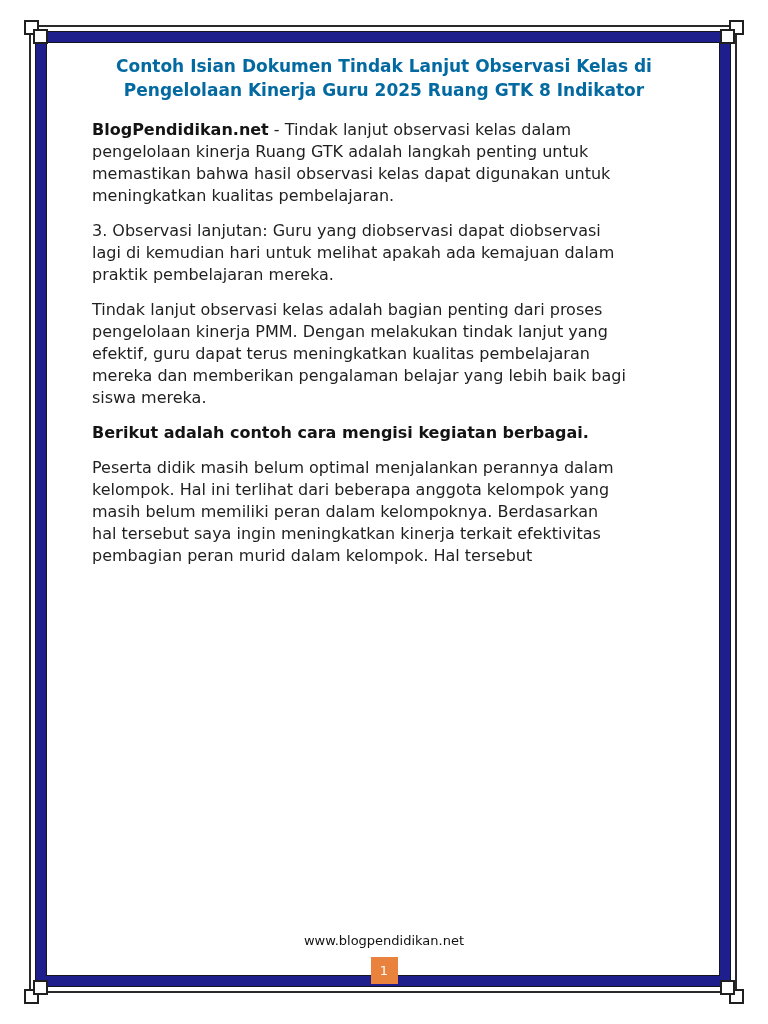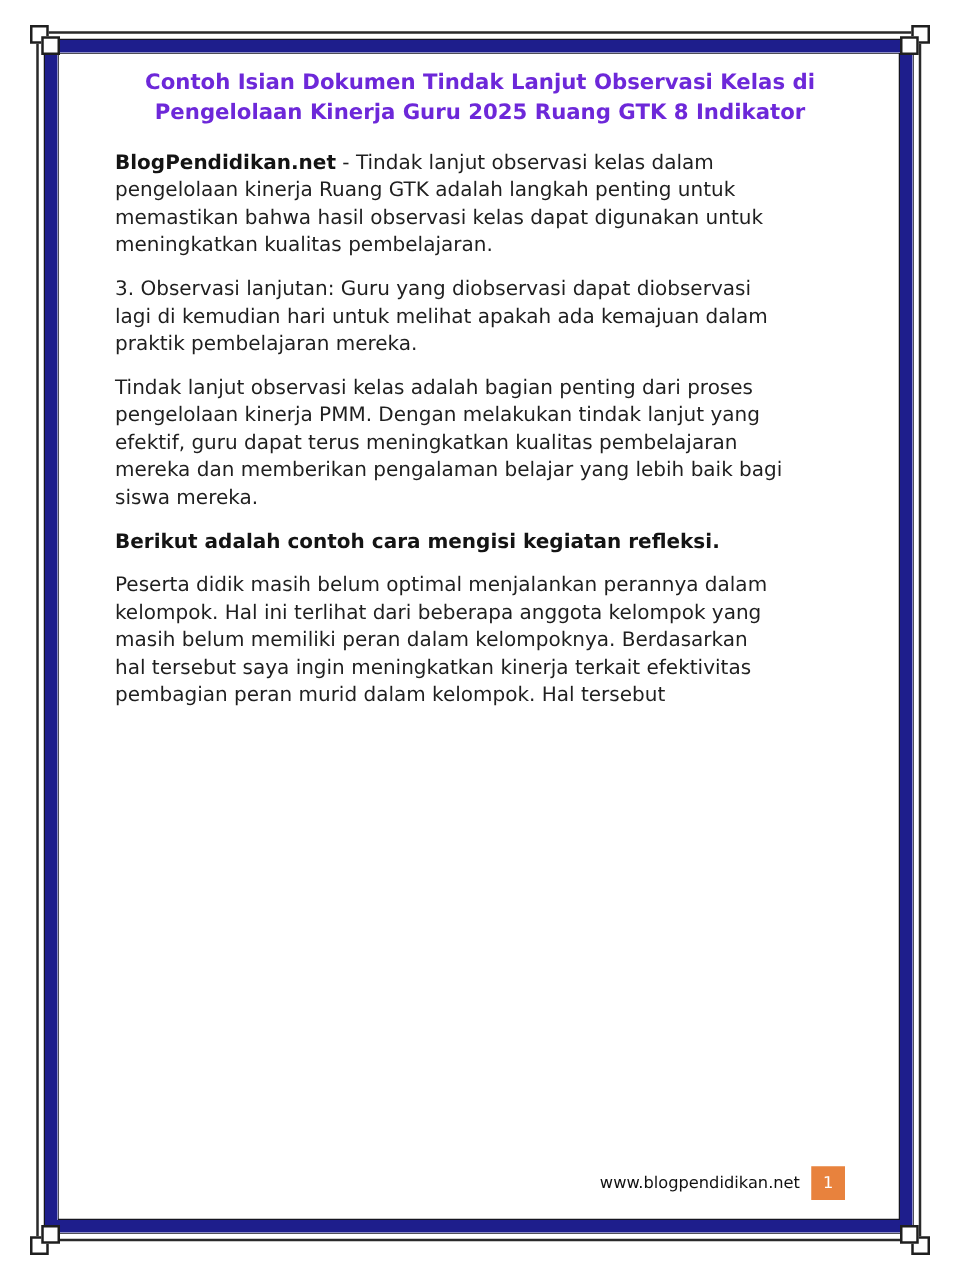--- a/index.html
+++ b/index.html
@@ -49,41 +49,42 @@
     left: 92px; top: 54px;
     width: 584px;
     color: #1f1f1f;
   }
   .doc-title {
     font-size: 17px;
     font-weight: bold;
     line-height: 24px;
     text-align: center;
     white-space: pre-line;
-    color: #6d28d9;
+    color: #0369a1;
     margin: 0 0 17px 0;
   }
   .para {
     font-size: 16px;
     line-height: 22px;
     margin: 12px 0 13px 0;
     white-space: pre-line;
   }
   .para.bold { font-weight: bold; color: #141414; }
   .para b { color: #141414; }
 
   
   .footer {
     position: absolute;
     left: 92px; top: 933px;
     width: 584px;
     display: flex;
     justify-content: flex-end;
     align-items: center;
     gap: 9px;
+    flex-direction: column;
   }
   .site-url {
     font-size: 13px;
     color: #111111;
   }
   .page-badge {
     width: 27px; height: 27px;
     background: #e8823d;
     color: #ffffff;
     font-size: 13px;
@@ -115,21 +116,21 @@
 memastikan bahwa hasil observasi kelas dapat digunakan untuk
 meningkatkan kualitas pembelajaran.</p>
       <p class="para">3. Observasi lanjutan: Guru yang diobservasi dapat diobservasi
 lagi di kemudian hari untuk melihat apakah ada kemajuan dalam
 praktik pembelajaran mereka.</p>
       <p class="para">Tindak lanjut observasi kelas adalah bagian penting dari proses
 pengelolaan kinerja PMM. Dengan melakukan tindak lanjut yang
 efektif, guru dapat terus meningkatkan kualitas pembelajaran
 mereka dan memberikan pengalaman belajar yang lebih baik bagi
 siswa mereka.</p>
-      <p class="para bold">Berikut adalah contoh cara mengisi kegiatan refleksi.</p>
+      <p class="para bold">Berikut adalah contoh cara mengisi kegiatan berbagai.</p>
       <p class="para">Peserta didik masih belum optimal menjalankan perannya dalam
 kelompok. Hal ini terlihat dari beberapa anggota kelompok yang
 masih belum memiliki peran dalam kelompoknya. Berdasarkan
 hal tersebut saya ingin meningkatkan kinerja terkait efektivitas
 pembagian peran murid dalam kelompok. Hal tersebut</p>
     </div>
 </div>
 
 <div class="footer">
   <span class="site-url">www.blogpendidikan.net</span>

